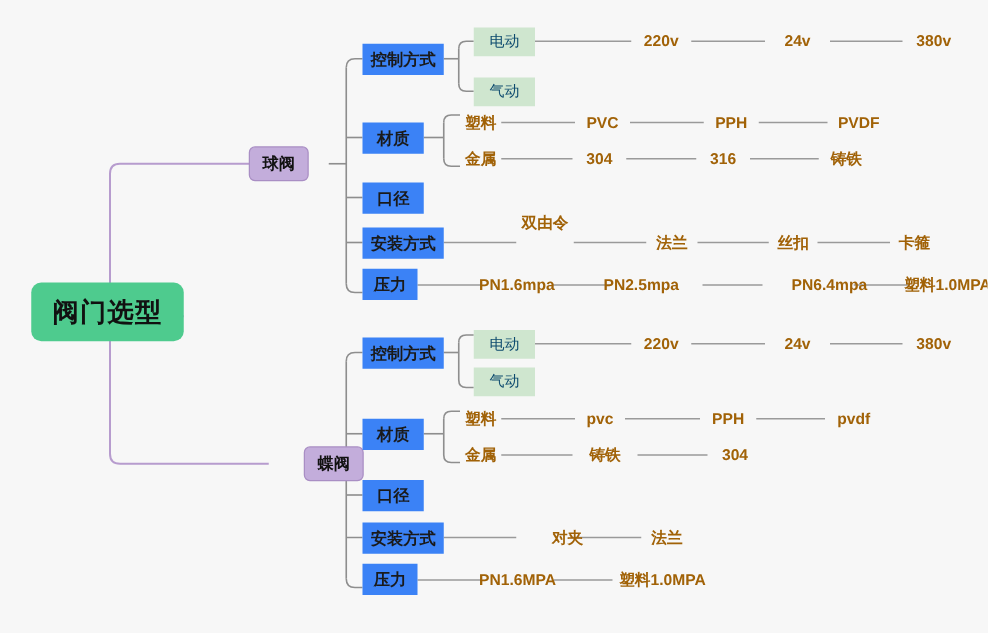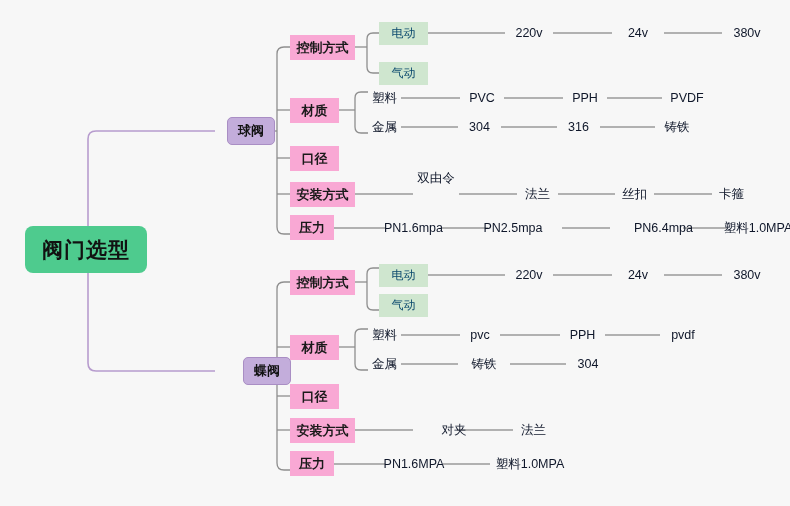--- a/index.html
+++ b/index.html
@@ -27,37 +27,37 @@
   .branch{
     background:#c3addb;
     border:1px solid #a98ec4;
     color:#111;
     font-size:13px;
     font-weight:bold;
     border-radius:5px;
     padding:0 10px;
   }
   .blue{
-    background:#f9a8d4;
+    background:#3b82f6;
     color:#1a1a1a;
     font-size:13px;
     font-weight:bold;
     padding:0 9px;
   }
   .green{
     background:#cfe6cf;
     color:#0c4a6e;
     font-size:12px;
     font-weight:normal;
     padding:0 8px;
   }
   .leaf{
-    color:#0f172a;
+    color:#a16207;
     font-size:12.5px;
-    font-weight:normal;
+    font-weight:bold;
     background:transparent;
     padding:0 2px;
   }
 </style>
 </head>
 <body>
 
 <div id="canvas">
 
   <svg class="links" viewBox="0 0 790 506">
@@ -139,21 +139,21 @@
       <path d="M355,430 L413,430" stroke="#9a9a9a"></path>
       <path d="M457,430 L513,430" stroke="#9a9a9a"></path>
 
       <path d="M334,464 L385,464" stroke="#9a9a9a"></path>
       <path d="M443,464 L490,464" stroke="#9a9a9a"></path>
     </g>
   </svg>
 
   <div class="node root" style="left:25px;top:226px;width:122px;height:47px;">阀门选型</div>
 
-  <div class="node branch" style="left:227px;top:117px;width:48px;height:28px;">球阀</div>
+  <div class="node branch" style="left:199px;top:117px;width:48px;height:28px;">球阀</div>
 
   <div class="node blue" style="left:290px;top:35px;width:65px;height:25px;">控制方式</div>
   <div class="node green" style="left:379px;top:22px;width:49px;height:23px;">电动</div>
   <div class="node green" style="left:379px;top:62px;width:49px;height:23px;">气动</div>
   <div class="node leaf" style="left:505px;top:23px;width:48px;height:20px;">220v</div>
   <div class="node leaf" style="left:612px;top:23px;width:52px;height:20px;">24v</div>
   <div class="node leaf" style="left:722px;top:23px;width:50px;height:20px;">380v</div>
 
   <div class="node blue" style="left:290px;top:98px;width:49px;height:25px;">材质</div>
   <div class="node leaf" style="left:368px;top:88px;width:33px;height:20px;">塑料</div>

